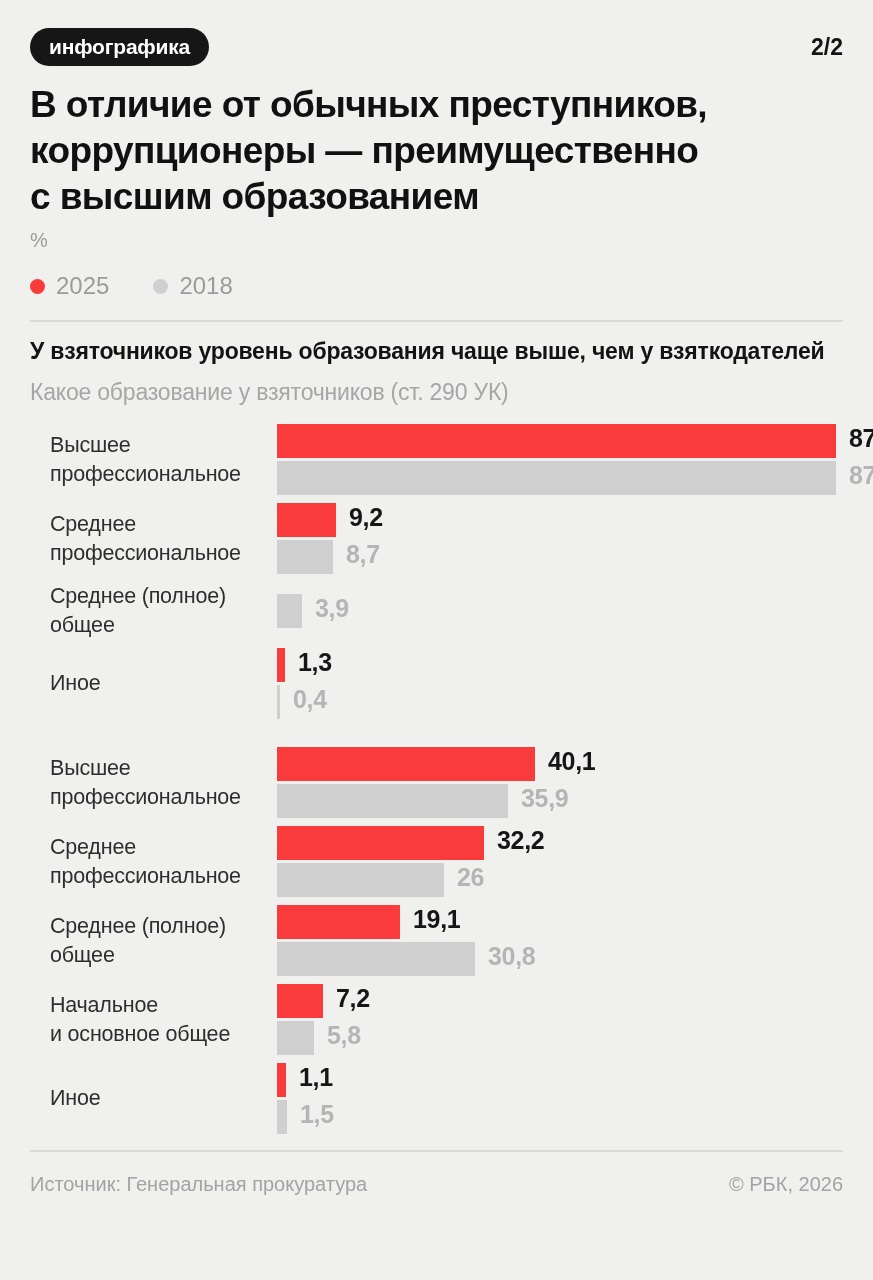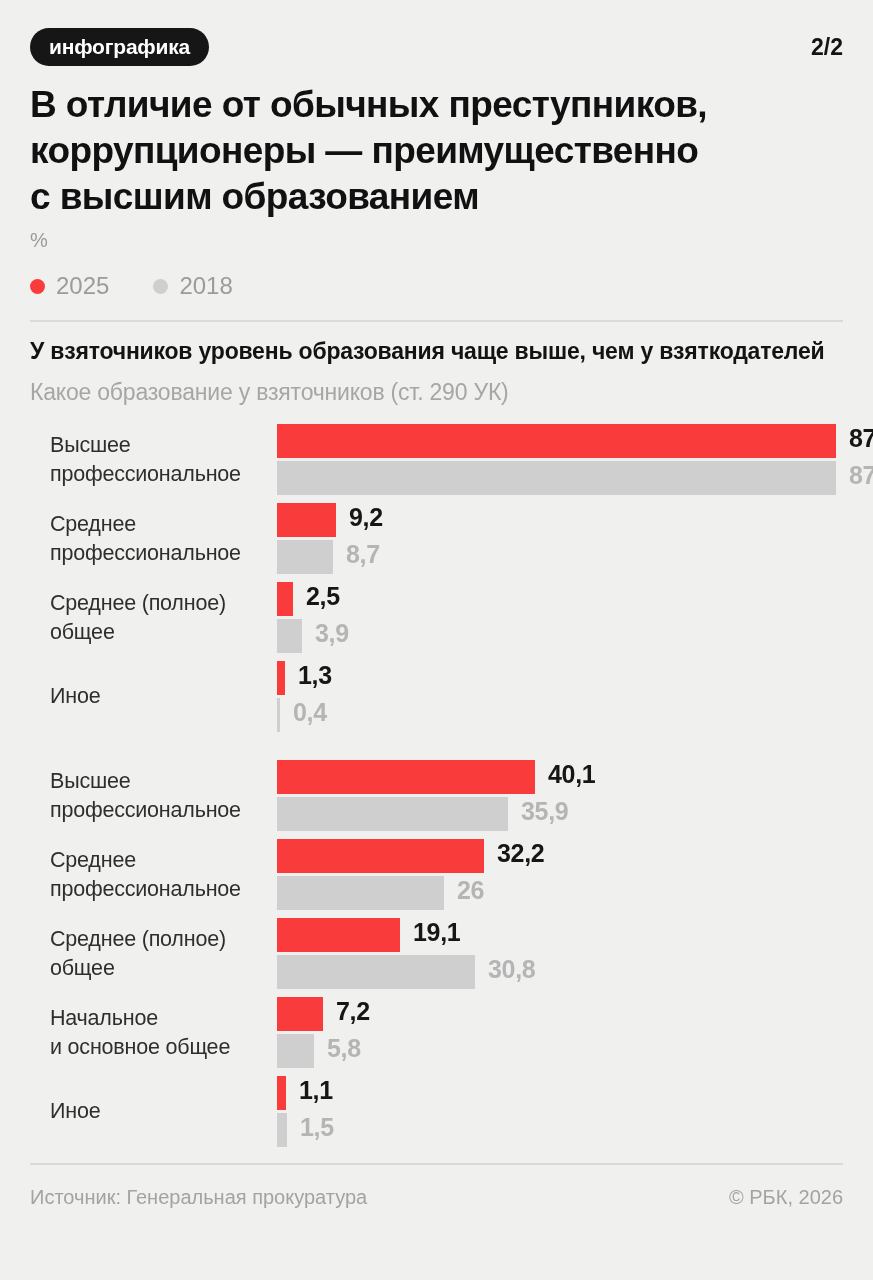--- a/index.html
+++ b/index.html
@@ -120,24 +120,20 @@
               <div class="bar" style="background: rgb(207, 207, 207); width: 56px;"></div>
               <span class="val" style="color: rgb(181, 181, 181);">8,7</span>
             </div>
           </div>
         </div>
         <div class="row">
           <div class="cat">Среднее (полное)
 общее</div>
           <div class="bars">
             <div class="bar-line">
-              <div class="bar" style="background: rgb(249, 59, 59); width: 16px;"></div>
-              <span class="val" style="color: rgb(22, 22, 22);">2,5</span>
-            </div>
-            <div class="bar-line">
               <div class="bar" style="background: rgb(207, 207, 207); width: 25px;"></div>
               <span class="val" style="color: rgb(181, 181, 181);">3,9</span>
             </div>
           </div>
         </div>
         <div class="row">
           <div class="cat">Иное</div>
           <div class="bars">
             <div class="bar-line">
               <div class="bar" style="background: rgb(249, 59, 59); width: 8px;"></div>

